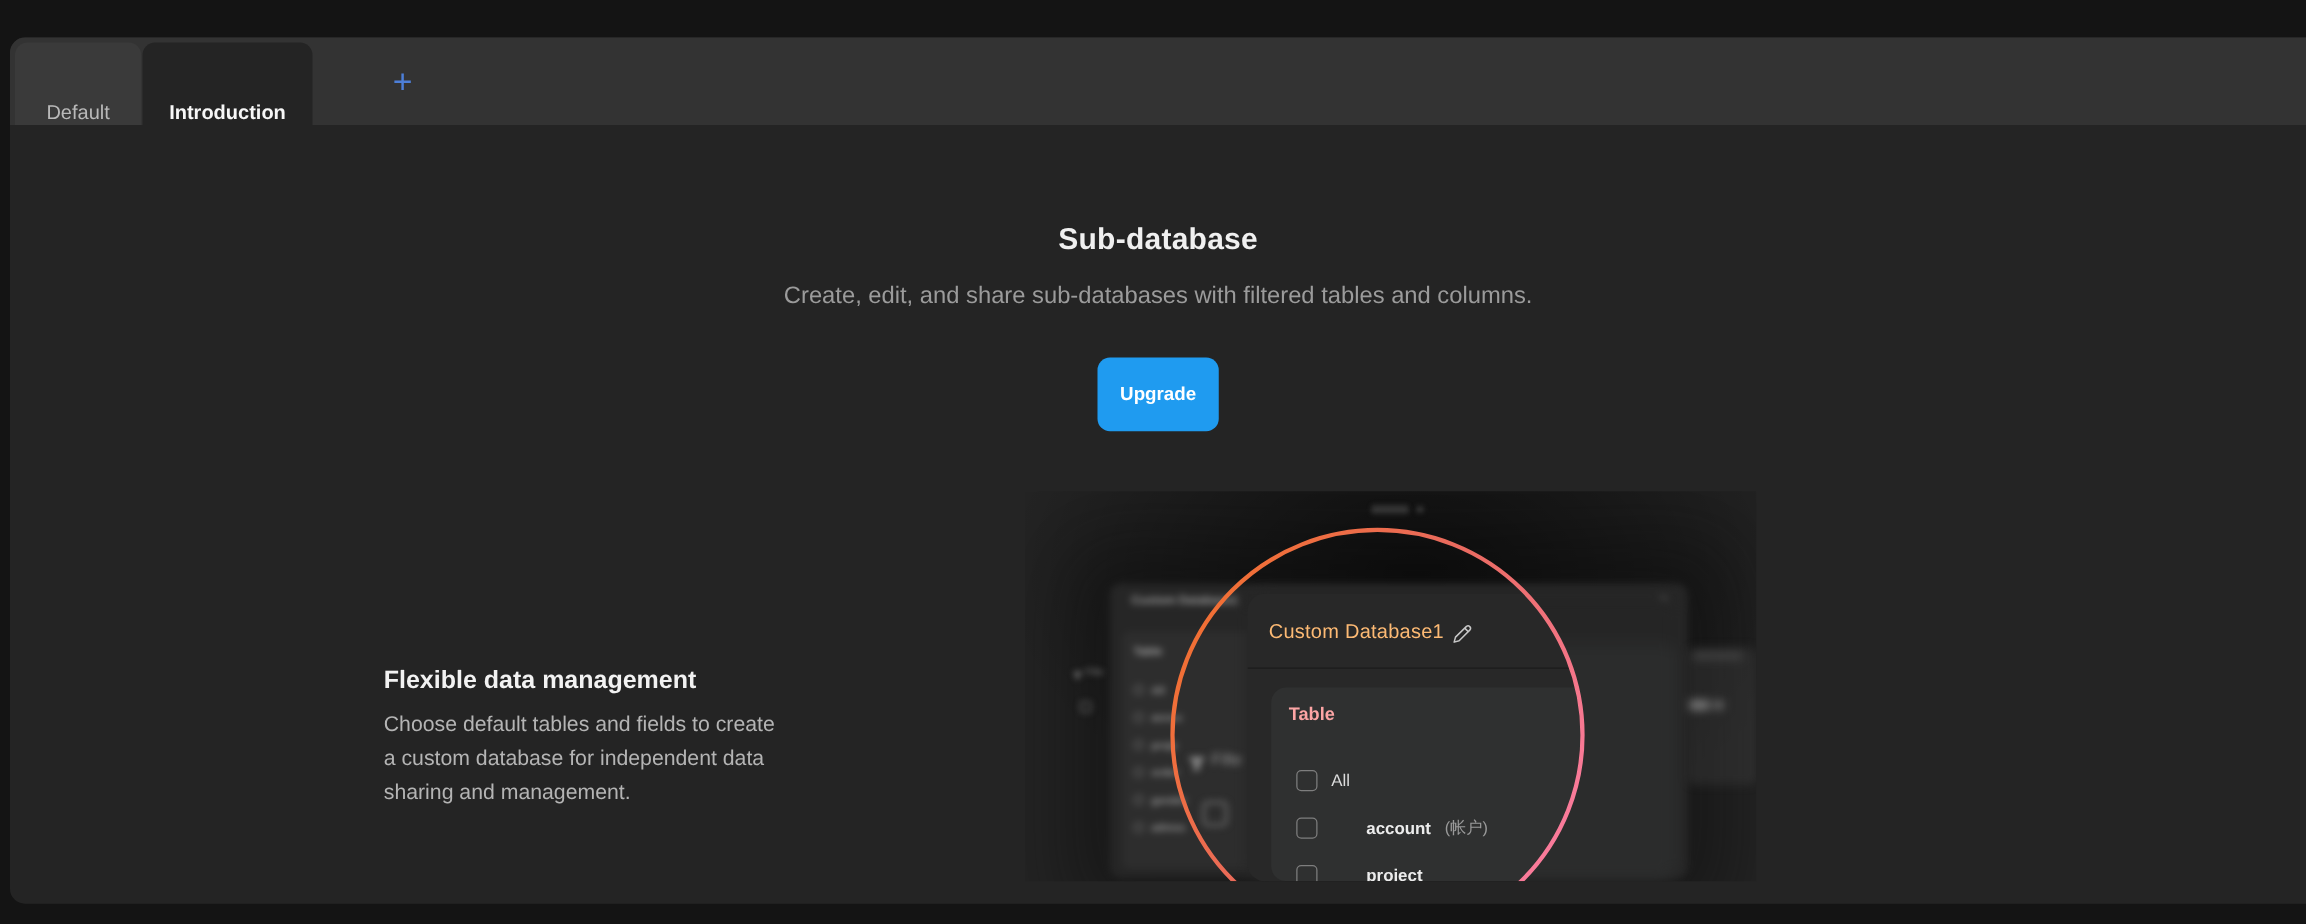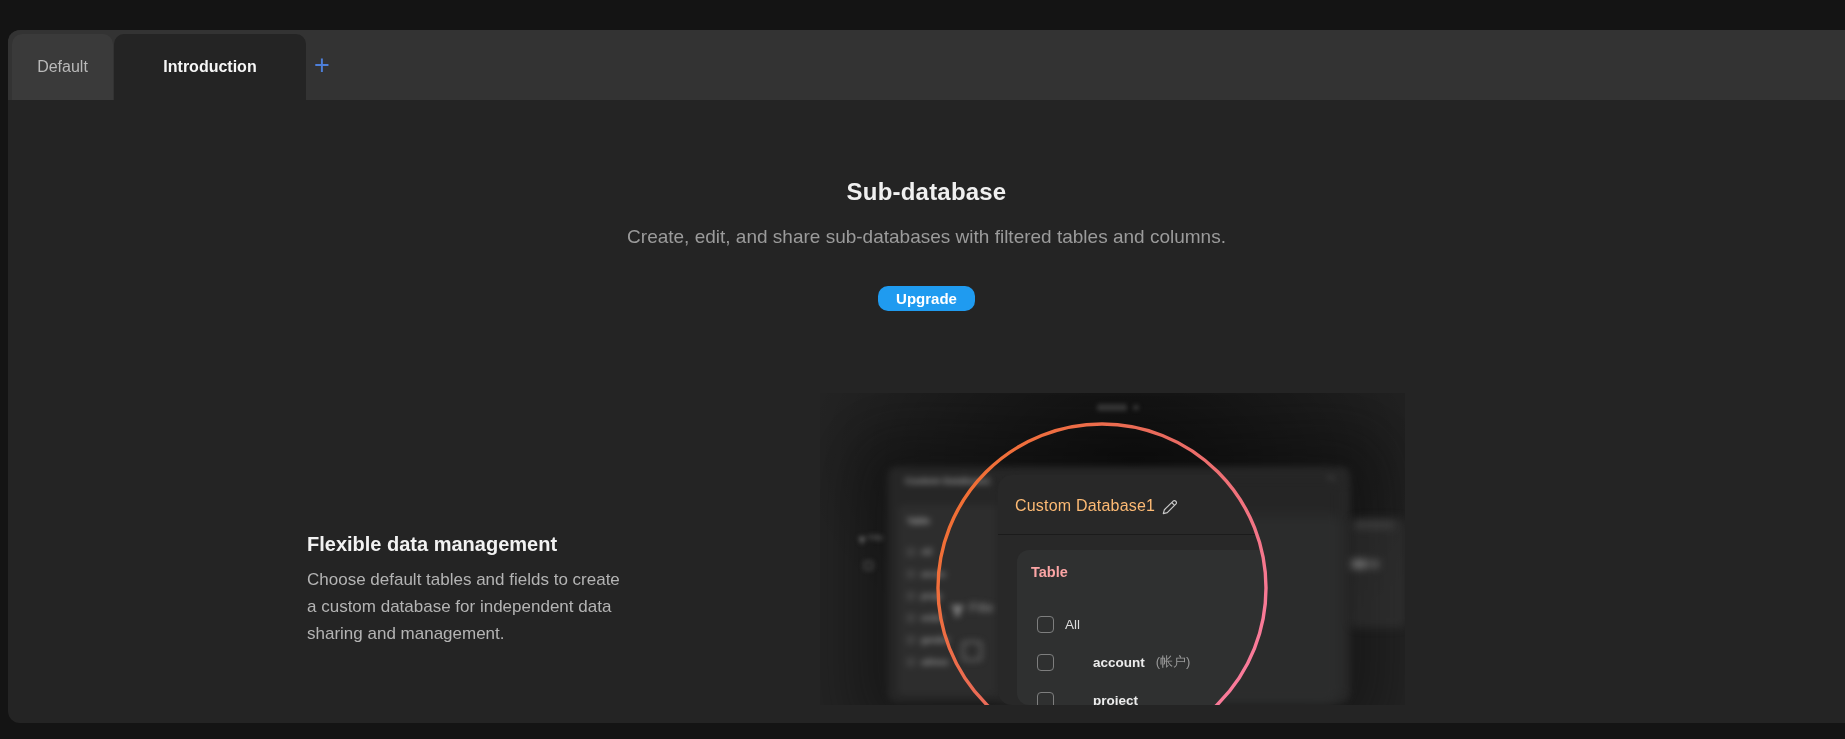--- a/index.html
+++ b/index.html
@@ -12,37 +12,37 @@
   .window {
     position:absolute; left:8px; top:30px; width:1837px; height:693px;
     background:#242424; border-radius:12px 0 0 12px;
   }
   .tabbar {
     position:absolute; left:0; top:0; width:100%; height:70px;
     background:#333333; border-radius:12px 0 0 0;
   }
   .tab {
     position:absolute; top:4px; height:66px; border-radius:10px 10px 0 0;
-    display:flex; align-items:center; justify-content:center; font-size:16px; cursor:pointer;
+    display:flex; align-items:flex-end; justify-content:center; font-size:16px; cursor:pointer;
   }
   .tab-default { left:4px; width:101px; background:#3a3a3a; color:#b9b9b9; }
-  .tab-active  { left:106px; width:192px; background:#242424; color:#f7f7f7; font-weight:700; }
+  .tab-active  { left:106px; width:136px; background:#242424; color:#f7f7f7; font-weight:700; }
   .newtab {
     position:absolute; left:284px; top:0; width:60px; height:70px;
     display:flex; align-items:center; justify-content:center;
     color:#4d7fd9; font-size:27px; font-weight:400; cursor:pointer;
   }
   
   .hero { position:absolute; left:0; top:70px; width:100%; text-align:center; }
   .hero-title { margin-top:78px; font-size:24px; font-weight:700; color:#f0f0f0; letter-spacing:.2px; }
   .hero-sub   { margin-top:20px; font-size:19px; color:#9b9b9b;text-align:center; }
   .hero-btn {
     margin-top:38px; display:inline-block; background:#1f9bf0; color:#ffffff;
     font-family:"Liberation Sans",sans-serif; font-size:15px; font-weight:700;
-    padding:4px 18px; border-radius:10px; border:none; cursor:pointer;
+    padding:21px 18px; border-radius:10px; border:none; cursor:pointer;
   }
   
   .feature-text { position:absolute; left:299px; top:503px; width:490px; text-align:left; }
   .feature-heading { font-size:20px; font-weight:700; color:#f2f2f2; margin-bottom:10px; }
   .feature-line { font-size:17px; color:#b4b4b4; line-height:27px; }
   
   .graphic { position:absolute; left:812px; top:363px; width:585px; height:312px; overflow:hidden; }
   .halo {
     position:absolute; left:-30px; top:-70px; width:660px; height:360px;
     background:radial-gradient(ellipse at 52% 38%, rgba(0,0,0,0.62), rgba(0,0,0,0) 68%);

